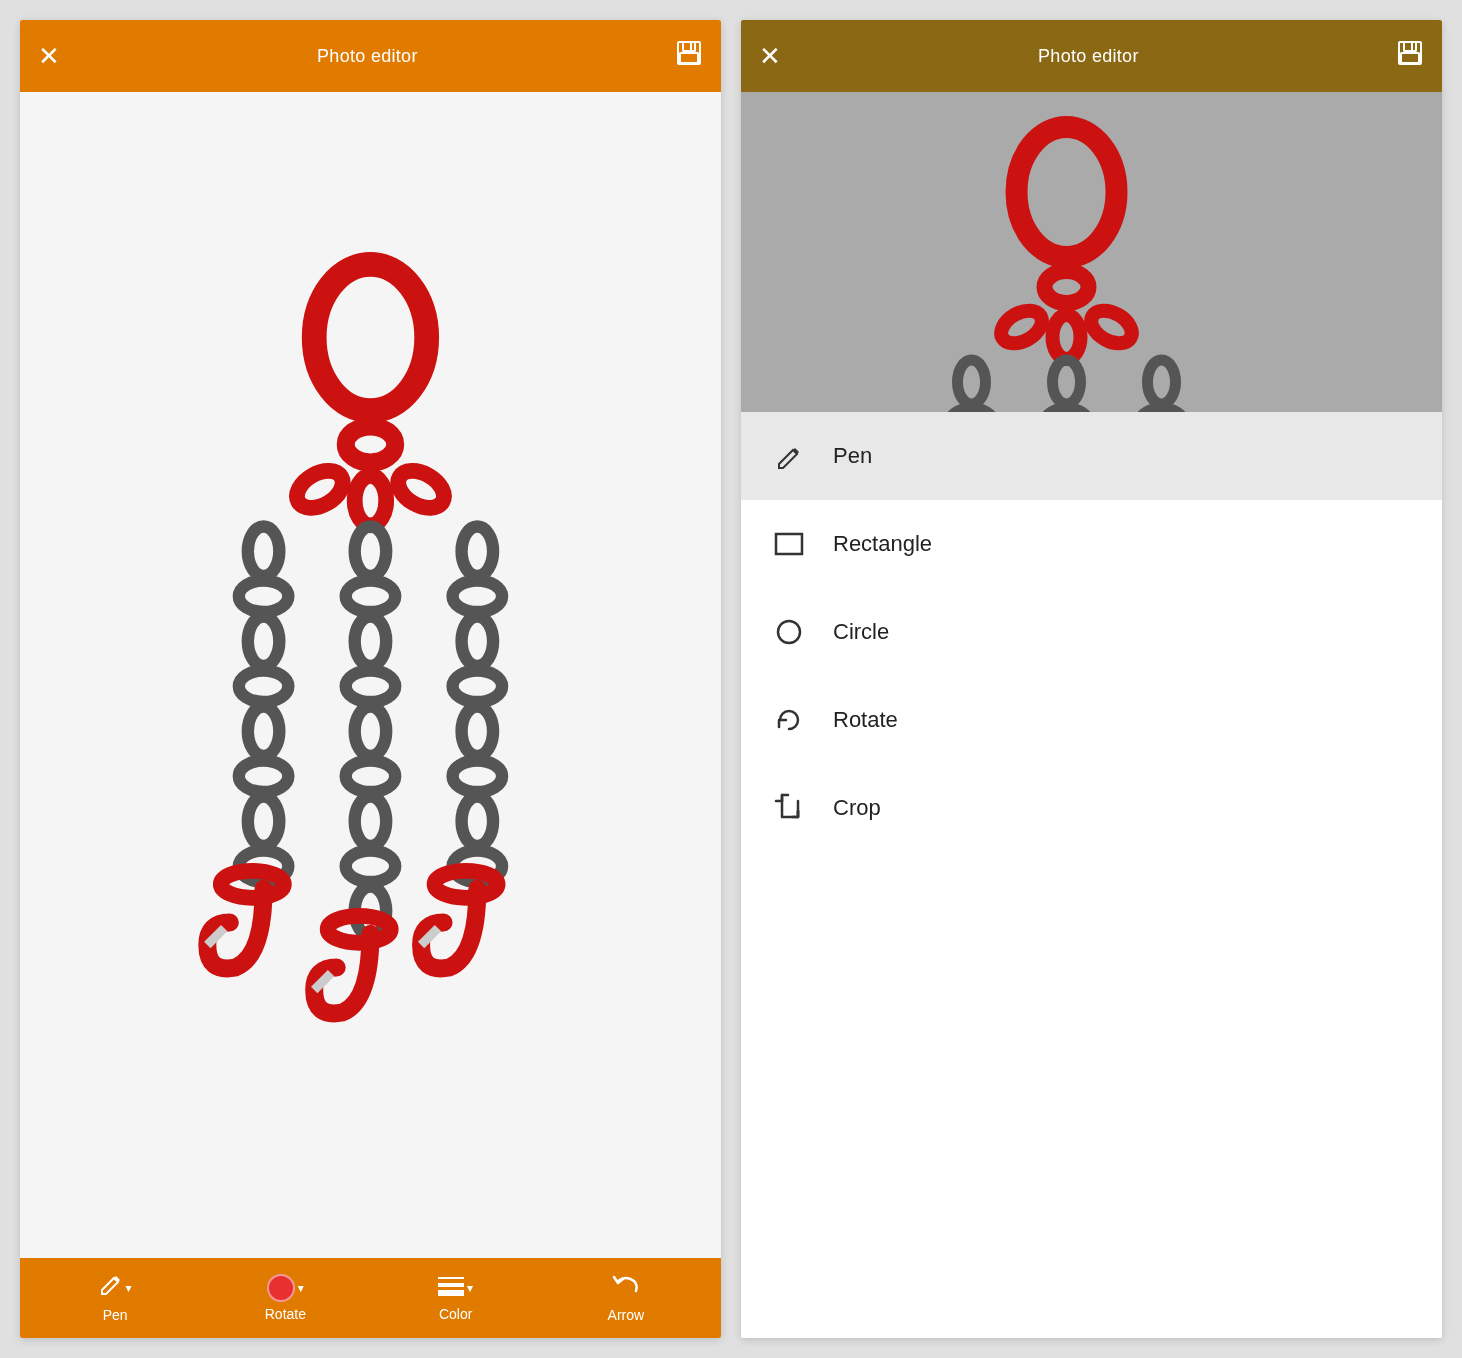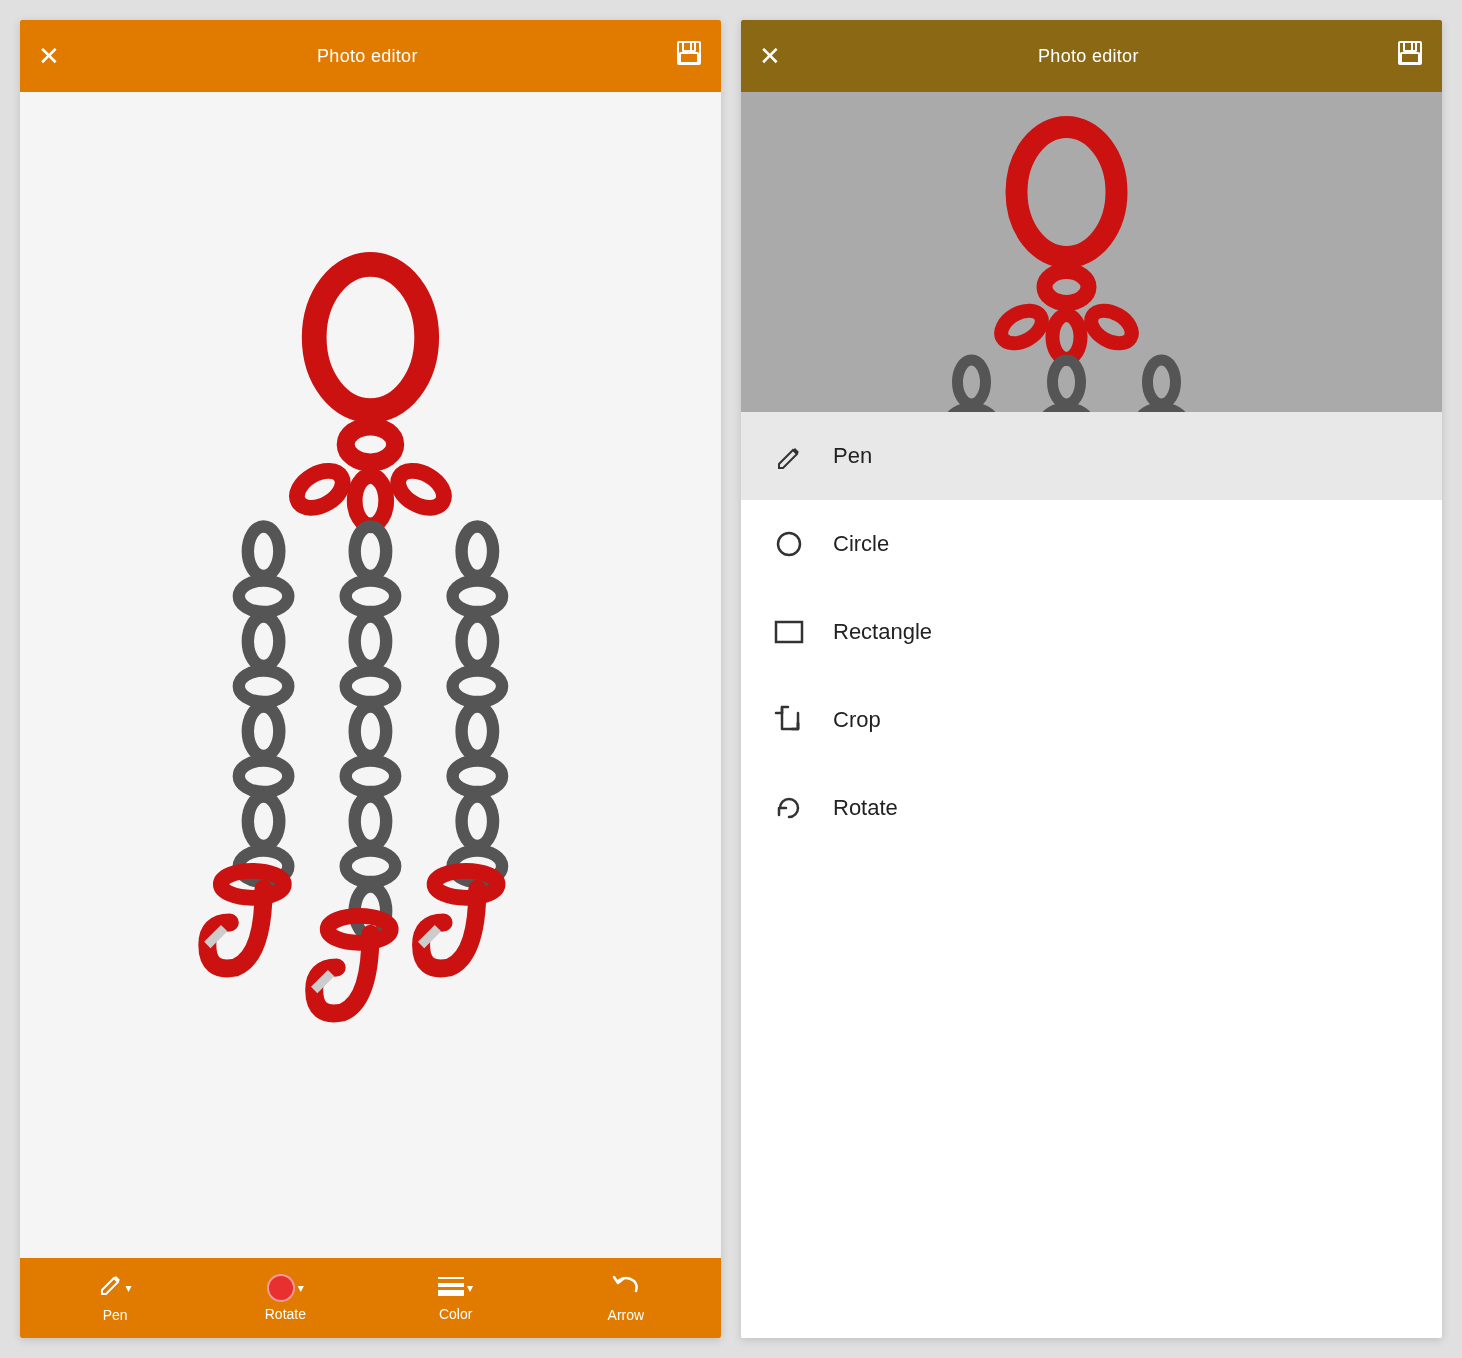--- a/index.html
+++ b/index.html
@@ -352,58 +352,58 @@
             <path d="M4 22L18 8L22 12L8 26L4 26Z" stroke="#333" stroke-width="2" fill="none"></path>
             <path d="M18 8L20 6L24 10L22 12Z" fill="#333"></path>
           </svg>
         </div>
         <span class="menu-item-label">Pen</span>
       </div>
 
 
       <div class="menu-item">
         <div class="menu-item-icon">
+          <svg width="30" height="26" viewBox="0 0 30 26" fill="none">
+            <rect x="2" y="3" width="26" height="20" stroke="#333" stroke-width="2.5" fill="none"></rect>
+          </svg>
+        </div>
+        <span class="menu-item-label">Rectangle</span>
+      </div>
+
+      <div class="menu-item">
+        <div class="menu-item-icon">
           <svg width="28" height="28" viewBox="0 0 28 28" fill="none">
             <circle cx="14" cy="14" r="11" stroke="#333" stroke-width="2.5" fill="none"></circle>
           </svg>
         </div>
         <span class="menu-item-label">Circle</span>
       </div>
 
       <div class="menu-item">
         <div class="menu-item-icon">
-          <svg width="30" height="26" viewBox="0 0 30 26" fill="none">
-            <rect x="2" y="3" width="26" height="20" stroke="#333" stroke-width="2.5" fill="none"></rect>
-          </svg>
-        </div>
-        <span class="menu-item-label">Rectangle</span>
+          <svg width="30" height="30" viewBox="0 0 30 30" fill="none">
+            <path d="M6 15 A9 9 0 1 1 15 24" stroke="#333" stroke-width="2.5" fill="none" stroke-linecap="round"></path>
+            <polyline points="5,22 5,15 12,15" stroke="#333" stroke-width="2.5" fill="none" stroke-linecap="round" stroke-linejoin="round"></polyline>
+          </svg>
+        </div>
+        <span class="menu-item-label">Rotate</span>
       </div>
 
       <div class="menu-item">
         <div class="menu-item-icon">
           <svg width="30" height="30" viewBox="0 0 30 30" fill="none">
             <polyline points="2,8 8,8 8,24 24,24 24,18" stroke="#333" stroke-width="2.5" fill="none" stroke-linecap="round" stroke-linejoin="round"></polyline>
             <line x1="8" y1="8" x2="26" y2="8" stroke="none"></line>
             <polyline points="8,2 8,8" stroke="#333" stroke-width="2.5" stroke-linecap="round"></polyline>
             <polyline points="24,8 24,24" stroke="#333" stroke-width="2.5" stroke-linecap="round"></polyline>
 
             <polyline points="14,2 8,2 8,8" stroke="#333" stroke-width="2.5" fill="none" stroke-linecap="round" stroke-linejoin="round"></polyline>
             <polyline points="24,18 24,24 18,24" stroke="#333" stroke-width="2.5" fill="none" stroke-linecap="round" stroke-linejoin="round"></polyline>
           </svg>
         </div>
         <span class="menu-item-label">Crop</span>
       </div>
 
-      <div class="menu-item">
-        <div class="menu-item-icon">
-          <svg width="30" height="30" viewBox="0 0 30 30" fill="none">
-            <path d="M6 15 A9 9 0 1 1 15 24" stroke="#333" stroke-width="2.5" fill="none" stroke-linecap="round"></path>
-            <polyline points="5,22 5,15 12,15" stroke="#333" stroke-width="2.5" fill="none" stroke-linecap="round" stroke-linejoin="round"></polyline>
-          </svg>
-        </div>
-        <span class="menu-item-label">Rotate</span>
-      </div>
-
 
     </div>
   </div>
 
 </div>
 
 </body></html>

